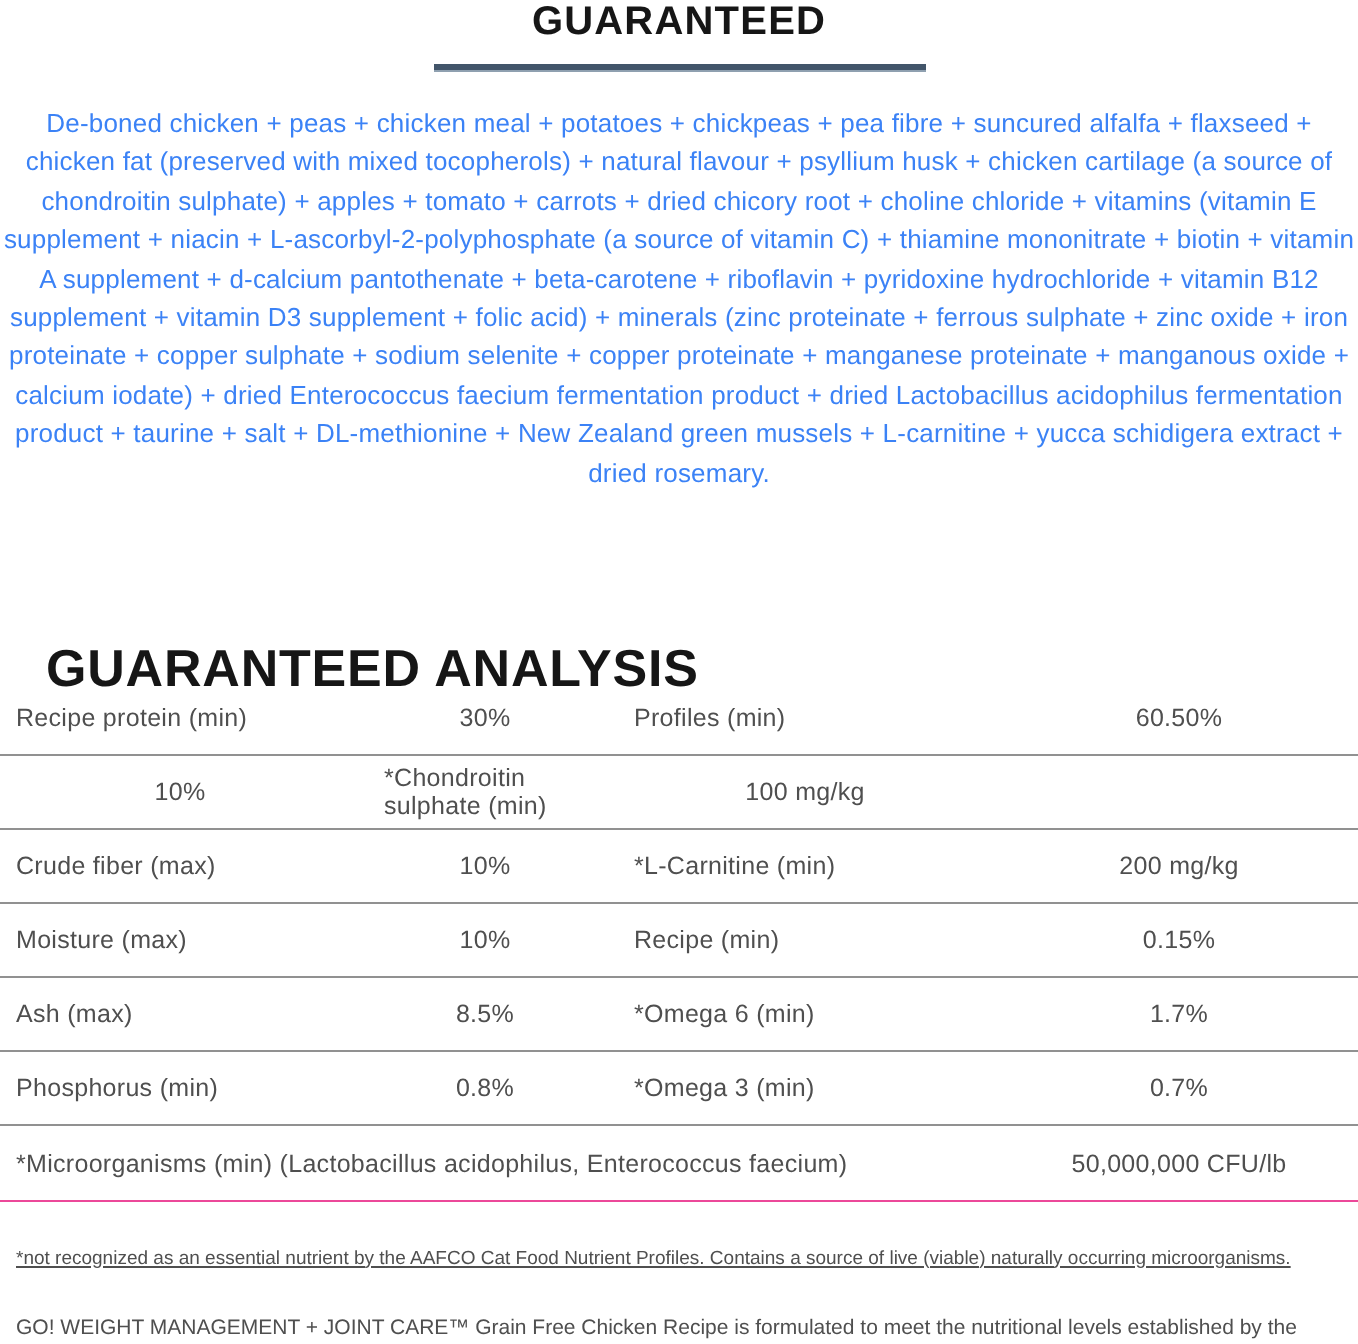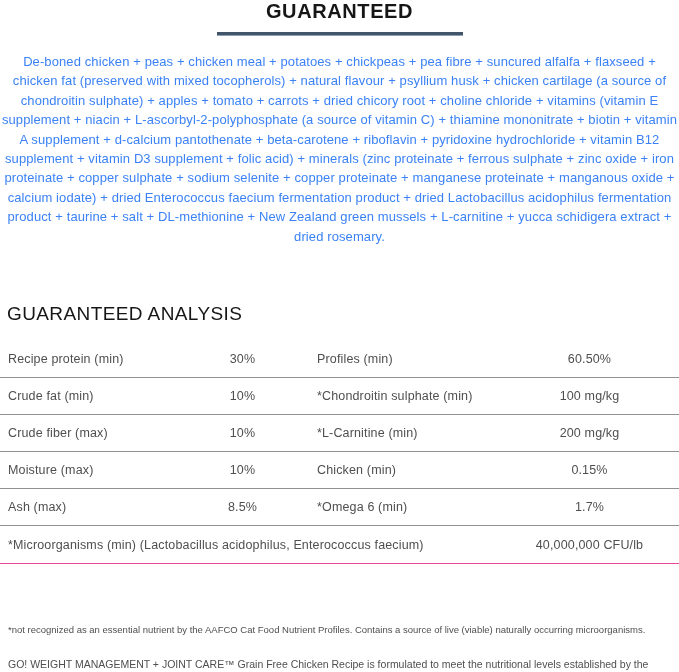--- a/index.html
+++ b/index.html
@@ -46,24 +46,24 @@
     letter-spacing: 0.1px;
     text-align: center;
     color: #3b82f6;
   }
 
   
   .ga-title {
     position: absolute;
     top: 304px;
     left: 7px;
-    margin: 0;
-    font-size: 19px;
+    margin: 16px;
+    font-size: 26px;
     line-height: 1.1;
-    font-weight: 400;
+    font-weight: 700;
     letter-spacing: 0.4px;
     color: #161616;
   }
   .ga-table {
     position: absolute;
     top: 341px;
     left: 0;
     width: 679px;
     font-size: 12.5px;
     letter-spacing: 0.15px;
@@ -94,20 +94,21 @@
 
   
   .footnote-1 {
     position: absolute;
     top: 614px;
     left: 8px;
     right: 4px;
     font-size: 9.5px;
     line-height: 1.3;
     color: #4f4f4f;
+    text-decoration: underline;
   }
   .footnote-2 {
     position: absolute;
     top: 646px;
     left: 8px;
     right: 30px;
     font-size: 10.5px;
     line-height: 1.45;
     color: #4f4f4f;
   }
@@ -126,51 +127,56 @@
   <div class="ga-table">
 
     <div class="ga-row">
       <div class="label-left">Recipe protein (min)</div>
       <div class="value">30%</div>
       <div class="label-right">Profiles (min)</div>
       <div class="value">60.50%</div>
     </div>
 
     <div class="ga-row">
-      <div class="label-left">Crude fat (min)</div>
       <div class="value">10%</div>
       <div class="label-right">*Chondroitin sulphate (min)</div>
       <div class="value">100 mg/kg</div>
     </div>
 
     <div class="ga-row">
       <div class="label-left">Crude fiber (max)</div>
       <div class="value">10%</div>
       <div class="label-right">*L-Carnitine (min)</div>
       <div class="value">200 mg/kg</div>
     </div>
 
     <div class="ga-row">
       <div class="label-left">Moisture (max)</div>
       <div class="value">10%</div>
-      <div class="label-right">Chicken (min)</div>
+      <div class="label-right">Recipe (min)</div>
       <div class="value">0.15%</div>
     </div>
 
     <div class="ga-row">
       <div class="label-left">Ash (max)</div>
       <div class="value">8.5%</div>
       <div class="label-right">*Omega 6 (min)</div>
       <div class="value">1.7%</div>
     </div>
 
+    <div class="ga-row">
+      <div class="label-left">Phosphorus (min)</div>
+      <div class="value">0.8%</div>
+      <div class="label-right">*Omega 3 (min)</div>
+      <div class="value">0.7%</div>
+    </div>
 
     <div class="ga-micro-row">
       <div class="label-left">*Microorganisms (min) (Lactobacillus acidophilus, Enterococcus faecium)</div>
-      <div class="value">40,000,000 CFU/lb</div>
+      <div class="value">50,000,000 CFU/lb</div>
     </div>
 
   </div>
 
   <p class="footnote-1">*not recognized as an essential nutrient by the AAFCO Cat Food Nutrient Profiles. Contains a source of live (viable) naturally occurring microorganisms.</p>
   <p class="footnote-2">GO! WEIGHT MANAGEMENT + JOINT CARE™ Grain Free Chicken Recipe is formulated to meet the nutritional levels established by the AAFCO Cat Food Nutrient Profiles for Maintenance.</p>
 
 </div>
 
 </body></html>

